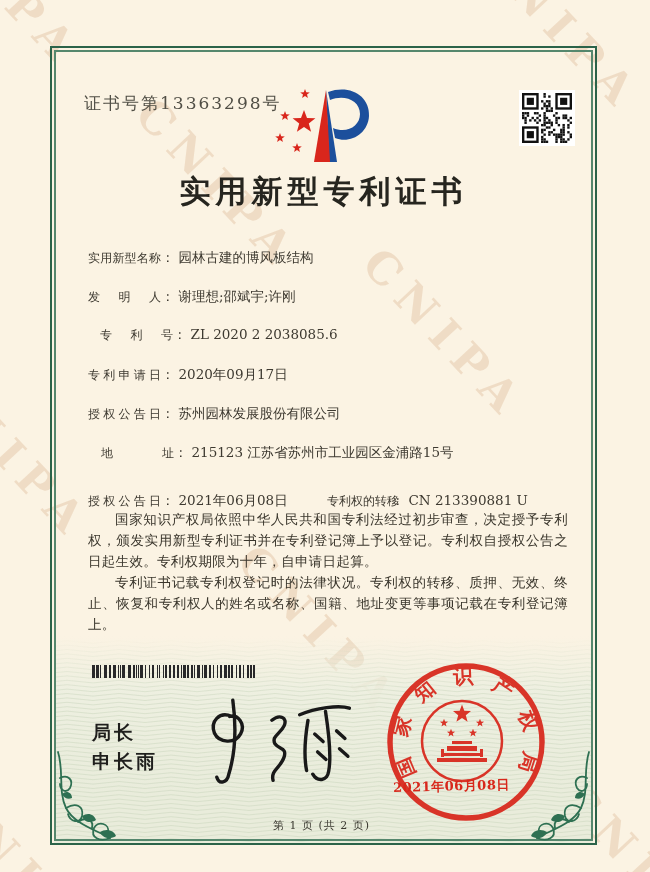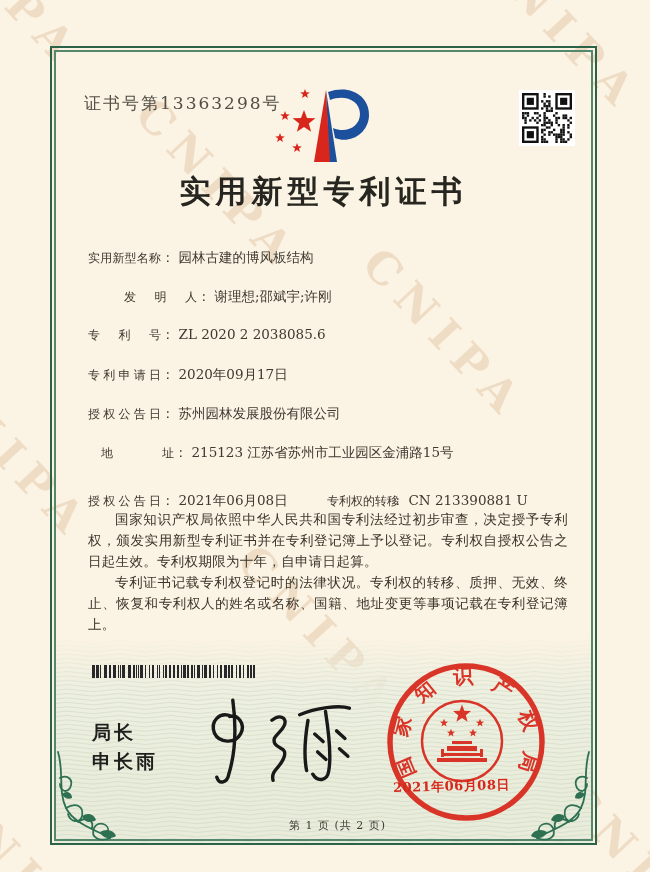--- a/index.html
+++ b/index.html
@@ -48,21 +48,21 @@
   .barcode { position:absolute; left:92px; top:665px; z-index:5; }
   .director { position:absolute; left:92px; z-index:5; font-family:"Liberation Sans", sans-serif;
               font-weight:bold; font-size:19px; letter-spacing:3px; color:#1f1f1d; }
   .sig { position:absolute; left:193px; top:692px; z-index:5; }
 
   .seal { position:absolute; left:381px; top:657px; z-index:6; opacity:0.93; }
   .seal-date { position:absolute; left:393px; top:777px; width:150px; z-index:7;
                font-size:13px; font-weight:bold; color:#d8271b; letter-spacing:0.5px;
                transform:rotate(-1.5deg); white-space:nowrap; }
 
-  .footer { position:absolute; left:64px; top:818px; width:547px; text-align:center; z-index:5;
+  .footer { position:absolute; left:48px; top:818px; width:547px; text-align:center; z-index:5;
             font-size:11px; letter-spacing:1px; color:#3c3a32; }
 </style>
 </head>
 <body>
 
 <div class="page">
 
   <div class="wm" style="left:-55px; top:-115px;">CNIPA</div>
   <div class="wm" style="left:505px; top:-70px;">CNIPA</div>
   <div class="wm" style="left:163px; top:88px;">CNIPA</div>
@@ -287,24 +287,24 @@
         <rect x="1" y="15" width="5" height="5" fill="#fff"></rect>
         <rect x="2" y="16" width="3" height="3" fill="#111"></rect>
       </g>
   </svg>
 
   <div class="title">实用新型专利证书</div>
 
   <div class="row" style="top:249px;">
     <span class="lbl">实用新型名称</span><span class="colon">：</span><span>园林古建的博风板结构</span>
   </div>
-  <div class="row" style="top:288px;margin-left:36px;">
+  <div class="row" style="top:288px;">
     <span class="lbl">发明人</span><span class="colon">：</span><span>谢理想;邵斌宇;许刚</span>
   </div>
-  <div class="row" style="top:326px;">
+  <div class="row" style="top:326px;margin-left:12px;">
     <span class="lbl">专利号</span><span class="colon">：</span><span>ZL 2020 2 2038085.6</span>
   </div>
   <div class="row" style="top:366px;">
     <span class="lbl">专利申请日</span><span class="colon">：</span><span>2020年09月17日</span>
   </div>
   <div class="row" style="top:405px;">
     <span class="lbl">授权公告日</span><span class="colon">：</span><span>苏州园林发展股份有限公司</span>
   </div>
   <div class="row" style="top:444px;margin-left:13px;">
     <span class="lbl">地址</span><span class="colon">：</span><span>215123 江苏省苏州市工业园区金浦路15号</span>

